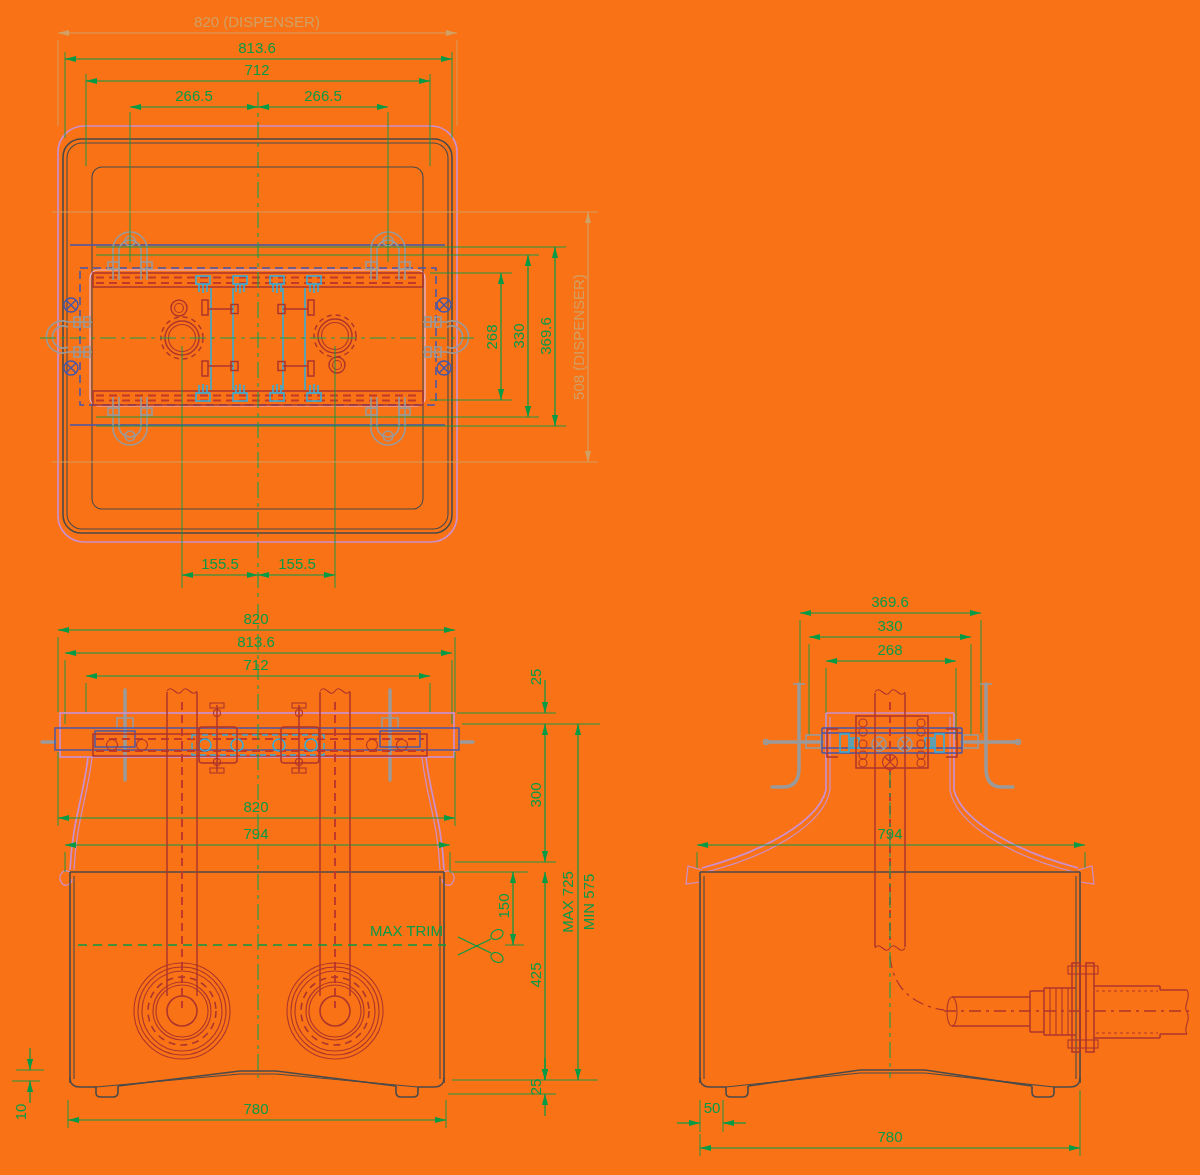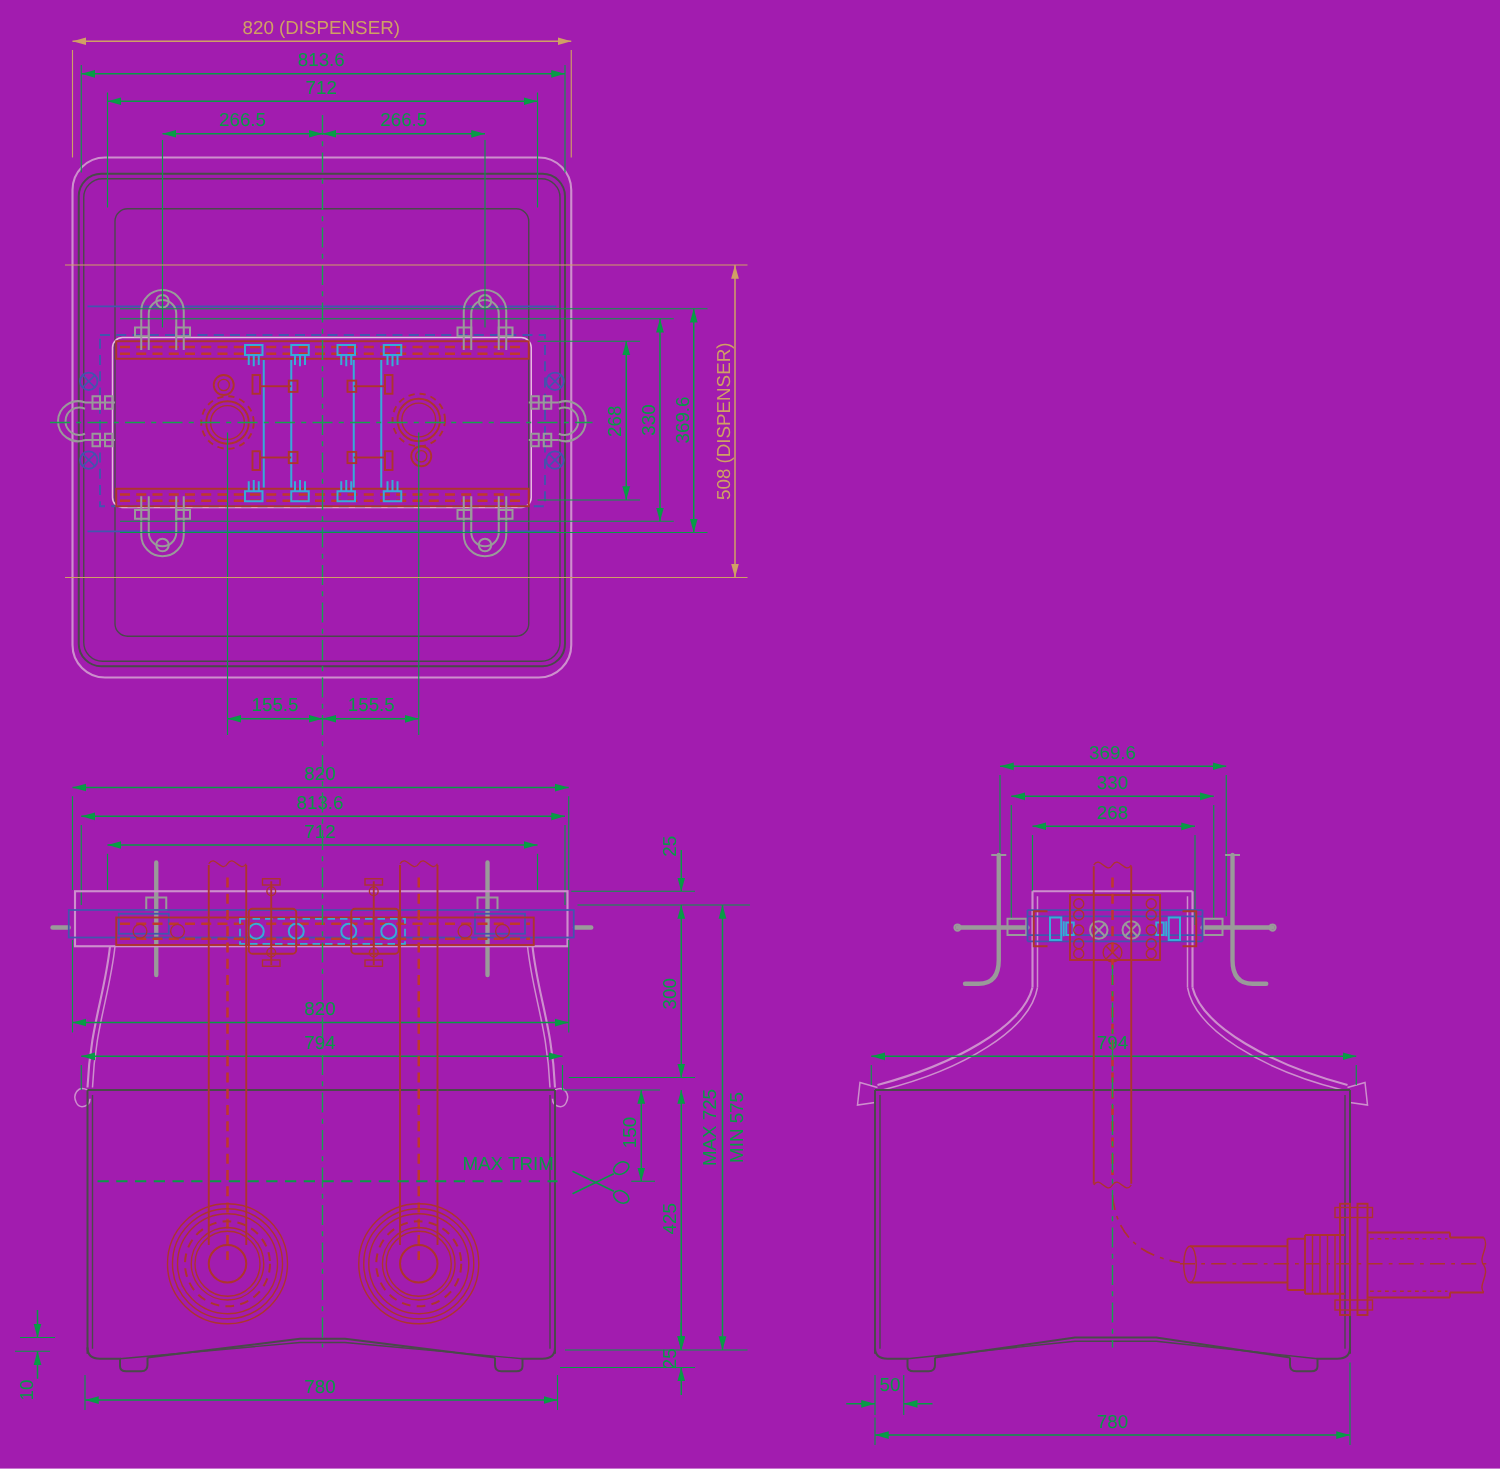--- a/index.html
+++ b/index.html
@@ -1,16 +1,16 @@
 <!DOCTYPE html>
 <html><head>
 <meta charset="utf-8">
 <style>
   html,body{margin:0;padding:0;background:#ffffff;}
-  .stage{width:1200px;height:1175px;position:relative;background:#a21caf;overflow:hidden;}
+  .stage{width:1200px;height:1175px;position:relative;background:#f97316;overflow:hidden;}
   svg text{font-family:"Liberation Sans","DejaVu Sans",sans-serif;font-size:15px;}
   .tg{fill:#089b46;}
   .tt{fill:#d0a064;}
   .lg{stroke:#089b46;stroke-width:1.2;fill:none;}
   .lx{stroke:#089b46;stroke-width:0.9;fill:none;}
   .lt{stroke:#d0a064;stroke-width:1.2;fill:none;}
   .ltx{stroke:#d0a064;stroke-width:0.9;fill:none;}
   .cl{stroke:#15a14f;stroke-width:1.1;fill:none;stroke-dasharray:16 5 4 5;}
   .trim{stroke:#089b46;stroke-width:1.6;fill:none;stroke-dasharray:9 6;}
   .pk{stroke:#cd8fcd;stroke-width:1.7;fill:none;}

